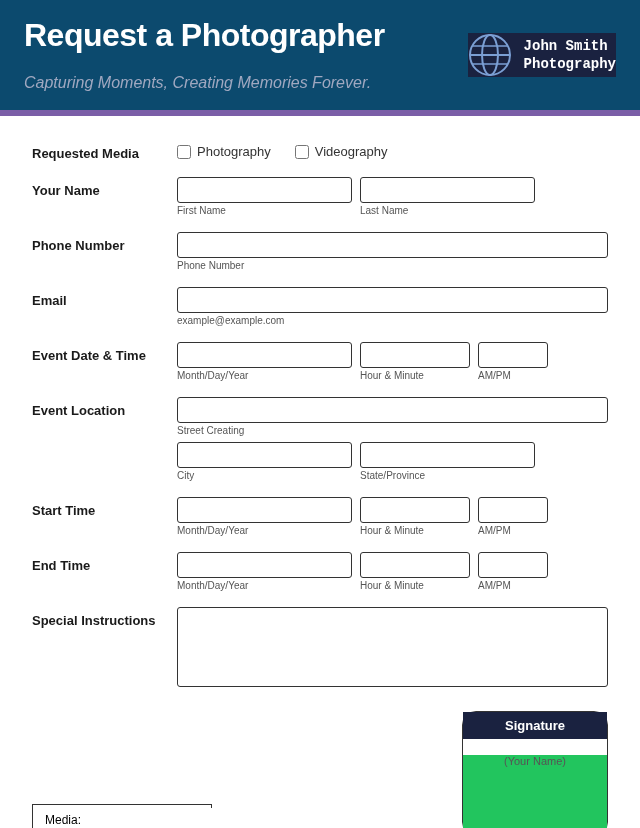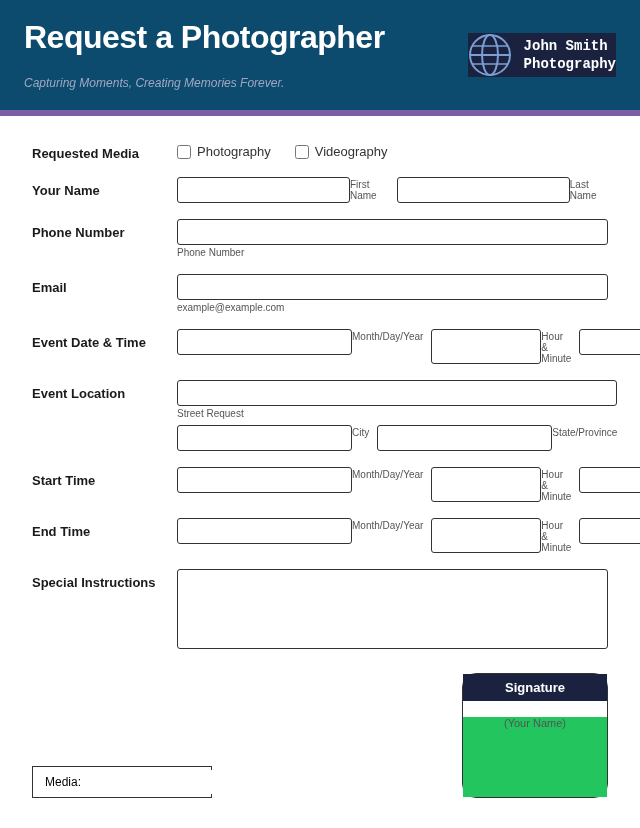--- a/index.html
+++ b/index.html
@@ -40,21 +40,21 @@
     .header-title {
       color: #ffffff;
       font-size: 32px;
       font-weight: 900;
       line-height: 1.1;
       letter-spacing: -0.5px;
     }
 
     .header-subtitle {
       color: #a0a8c0;
-      font-size: 12px;
+      font-size: 16px;
       font-style: italic;
       margin-top: 21px;
     }
 
     .header-right {
       display: flex;
       align-items: center;
       gap: 12px;
       background: #1a2240;
     }
@@ -113,21 +113,21 @@
     }
 
     .field-row {
       display: flex;
       gap: 8px;
       align-items: flex-start;
     }
 
     .field-group {
       display: flex;
-      flex-direction: row;
+      flex-direction: column;
     }
 
     input[type="text"], input[type="email"], textarea {
       border: 1px solid #333;
       border-radius: 3px;
       padding: 5px 8px;
       font-size: 12px;
       outline: none;
       background: #fff;
       color: #333;
@@ -332,21 +332,21 @@
           <span class="field-hint">AM/PM</span>
         </div>
       </div>
     </div>
   </div>
 
   <div class="form-row">
     <div class="form-label">Event Location</div>
     <div class="form-fields">
       <input type="text" class="input-full" style="">
-      <span class="field-hint">Street Request</span>
+      <span class="field-hint">Street Creating</span>
       <div class="field-row" style="margin-top: 6px;">
         <div class="field-group">
           <input type="text" class="input-half" style="">
           <span class="field-hint">City</span>
         </div>
         <div class="field-group">
           <input type="text" class="input-half" style="">
           <span class="field-hint">State/Province</span>
         </div>
       </div>

